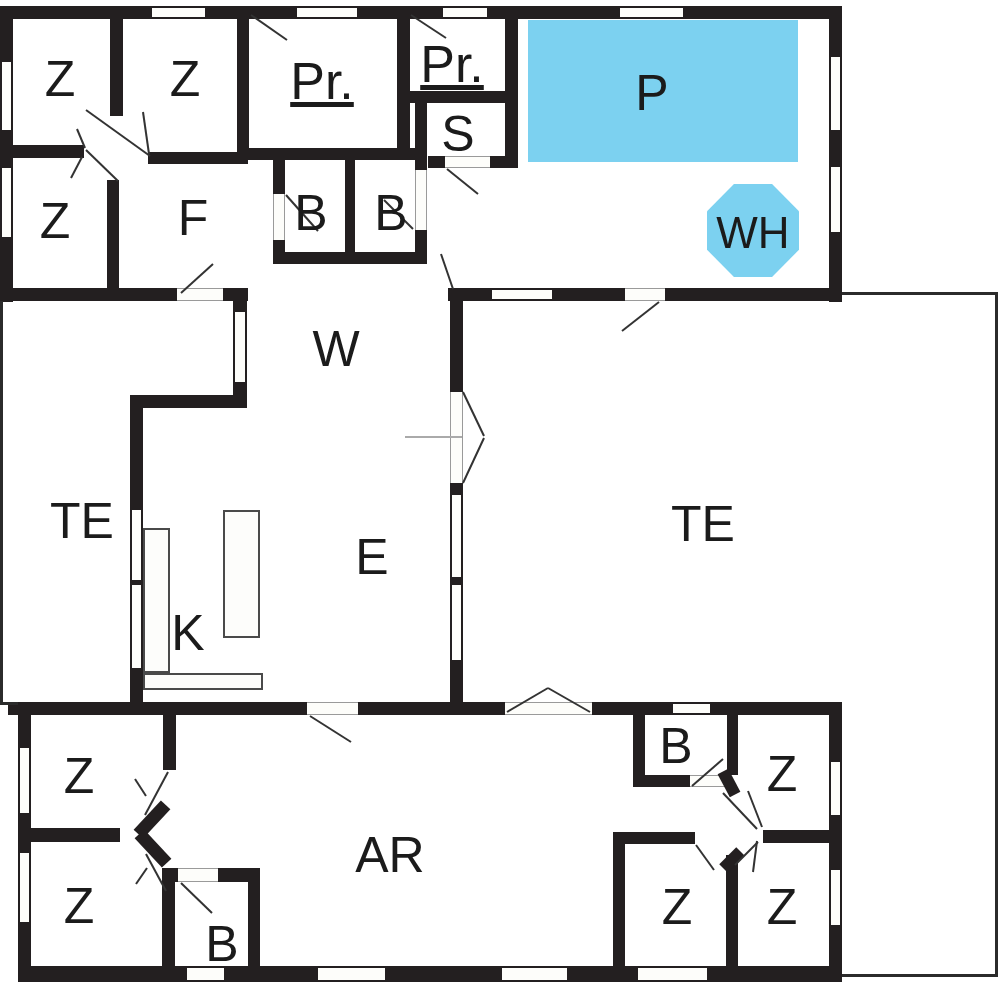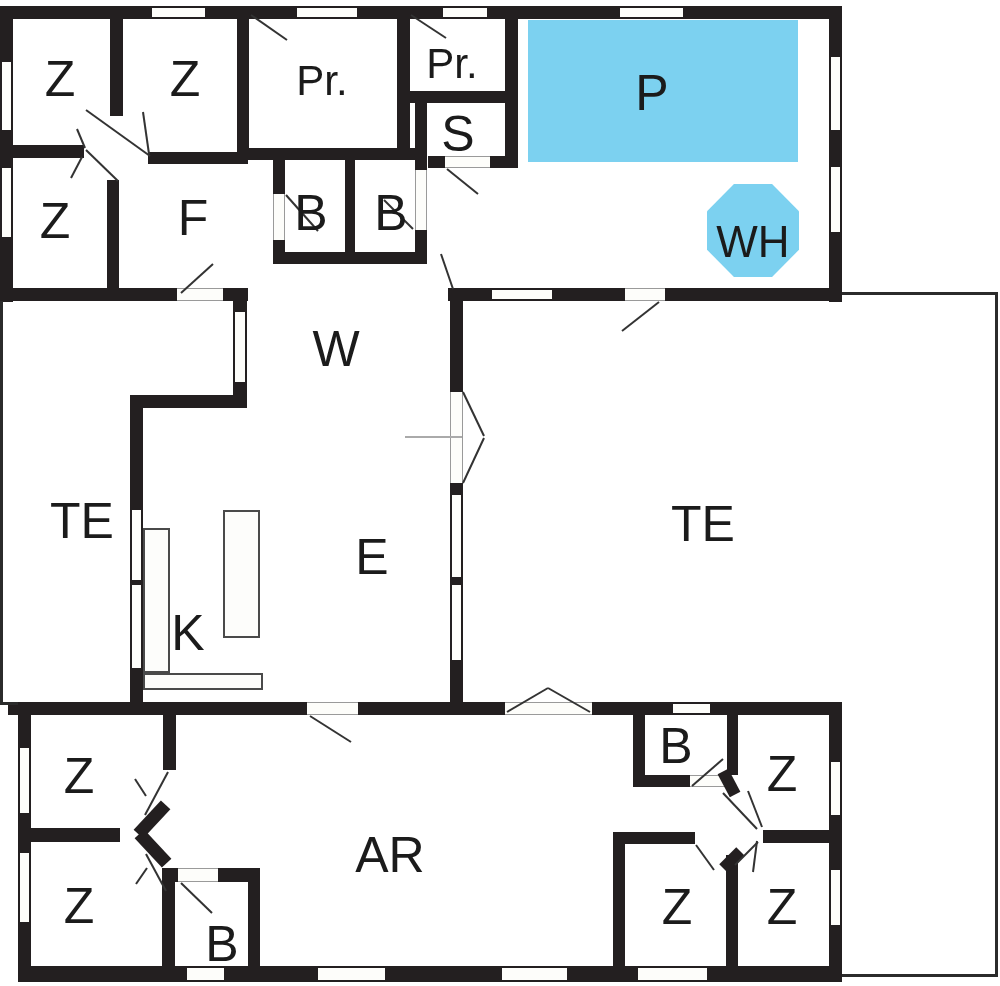--- a/index.html
+++ b/index.html
@@ -5,21 +5,21 @@
   html,body{margin:0;padding:0;background:#ffffff;}
   #plan{position:relative;width:1000px;height:986px;background:#ffffff;font-family:"Liberation Sans",sans-serif;overflow:hidden;}
   .w{position:absolute;background:#231f20;}
   .thin{position:absolute;background:#2b2b2b;}
   .win-h{position:absolute;background:#fdfdfa;border-top:2px solid #231f20;border-bottom:2px solid #231f20;box-sizing:border-box;}
   .win-v{position:absolute;background:#fdfdfa;border-left:2px solid #231f20;border-right:2px solid #231f20;box-sizing:border-box;}
   .gap-h{position:absolute;background:#fdfdfa;border-top:1px solid #9a9a9a;border-bottom:1px solid #9a9a9a;box-sizing:border-box;}
   .gap-v{position:absolute;background:#fdfdfa;border-left:1px solid #9a9a9a;border-right:1px solid #9a9a9a;box-sizing:border-box;}
   .counter{position:absolute;background:#fdfdfb;border:2px solid #4a4a4a;box-sizing:border-box;}
   .room-label{position:absolute;transform:translate(-50%,-50%);font-size:50px;color:#1b1b1b;white-space:nowrap;line-height:1;}
-  .room-label.small{font-size:42px;}
+  .room-label.small{font-size:52px;text-decoration:underline;}
   .pool{position:absolute;left:528px;top:20px;width:270px;height:142px;background:#7cd1f0;}
   .octagon{position:absolute;left:707px;top:184px;width:92px;height:93px;background:#7cd1f0;
     clip-path:polygon(29.3% 0,70.7% 0,100% 29.3%,100% 70.7%,70.7% 100%,29.3% 100%,0 70.7%,0 29.3%);}
   .pool-label{position:absolute;transform:translate(-50%,-50%);font-size:50px;color:#1b1b1b;}
   .wh-label{position:absolute;transform:translate(-50%,-50%);font-size:44px;color:#1b1b1b;}
   svg.overlay{position:absolute;left:0;top:0;width:1000px;height:986px;pointer-events:none;}
 </style>
 </head>
 <body>
 
@@ -191,21 +191,21 @@
   <div class="room-label" style="left:60px;top:79px">Z</div>
   <div class="room-label" style="left:185px;top:79px">Z</div>
   <div class="room-label small" style="left:322px;top:81px">Pr.</div>
   <div class="room-label small" style="left:452px;top:64px">Pr.</div>
   <div class="room-label" style="left:458px;top:134px">S</div>
   <div class="room-label" style="left:55px;top:221px">Z</div>
   <div class="room-label" style="left:193px;top:218px">F</div>
   <div class="room-label" style="left:311px;top:213px">B</div>
   <div class="room-label" style="left:391px;top:213px">B</div>
   <div class="pool-label" style="left:652px;top:93px">P</div>
-  <div class="wh-label" style="left:753px;top:242px">WH</div>
+  <div class="wh-label" style="left:753px;top:233px">WH</div>
   <div class="room-label" style="left:336px;top:349px">W</div>
   <div class="room-label" style="left:82px;top:521px">TE</div>
   <div class="room-label" style="left:703px;top:524px">TE</div>
   <div class="room-label" style="left:372px;top:557px">E</div>
   <div class="room-label" style="left:188px;top:633px">K</div>
   <div class="room-label" style="left:390px;top:855px">AR</div>
   <div class="room-label" style="left:79px;top:776px">Z</div>
   <div class="room-label" style="left:79px;top:906px">Z</div>
   <div class="room-label" style="left:222px;top:944px">B</div>
   <div class="room-label" style="left:676px;top:746px">B</div>

